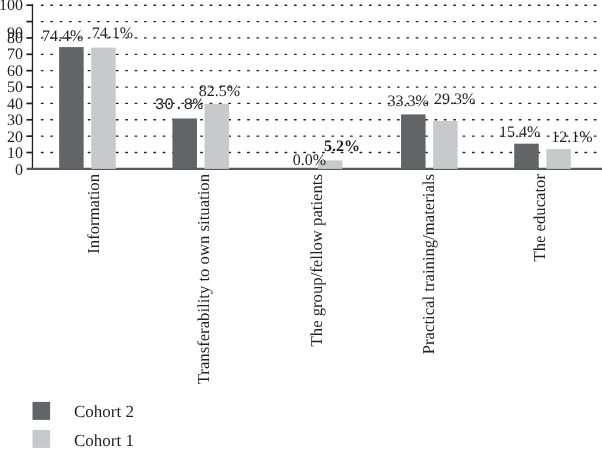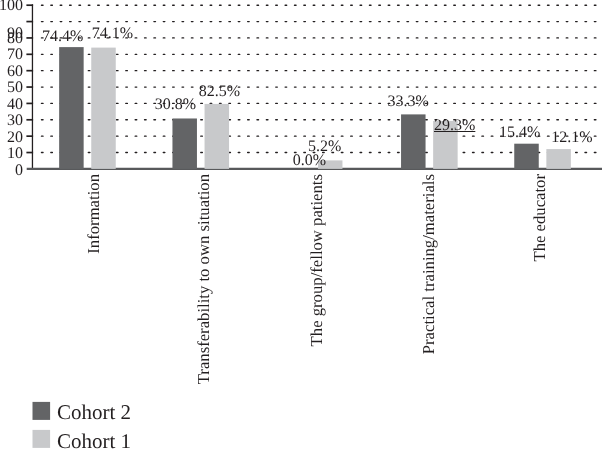--- a/index.html
+++ b/index.html
@@ -14,37 +14,37 @@
   .ylabel{position:absolute;right:578.9px;text-align:right;
           font-size:16px;line-height:16px;white-space:nowrap;}
   .y0  {top:162.55px;} .y10 {top:146.08px;} .y20 {top:129.61px;}
   .y30 {top:113.14px;} .y40 {top:96.67px;margin-left:12px;}  .y50 {top:80.20px;text-align:center;}
   .y60 {top:63.73px;}  .y70 {top:47.26px;}  .y80 {top:30.79px;}
   .y90 {top:26px;}  .y100{top:-2.15px;}
 
   
   .dlabel{position:absolute;font-size:16px;line-height:16px;white-space:nowrap;}
   .d0a{left:41.9px;top:28.7px;}   .d0b{left:91.7px;top:26.3px;}
-  .d1a{left:154.7px;top:97.3px;}  .d1b{left:198.7px;top:84.2px;}
-  .d2a{left:276.8px;top:152.5px;padding-left:16px;} .d2b{left:308px;top:138.5px;}
-  .d3a{left:387.5px;top:94.0px;text-align:center;}  .d3b{left:434.0px;top:118px;text-decoration:underline;}
+  .d1a{left:154.7px;top:97.3px;font-family:Liberation Mono, monospace;}  .d1b{left:198.7px;top:84.2px;}
+  .d2a{left:276.8px;top:152.5px;padding-left:16px;} .d2b{left:324px;top:138.5px;font-weight:bold;}
+  .d3a{left:387.5px;top:94.0px;text-align:center;}  .d3b{left:434.0px;top:92px;}
   .d4a{left:499.1px;top:124.7px;} .d4b{left:551.3px;top:130.0px;}
 
   
   .xlabel{position:absolute;width:400px;font-size:16.7px;line-height:16.7px;
           white-space:nowrap;text-align:right;
           transform-origin:100% 0;transform:rotate(-90deg);}
   .x0{left:-314.5px;top:174.4px;}
   .x1{left:-203.6px;top:174.1px;}
   .x2{left:-91.3px;top:174.1px;}
   .x3{left:21.0px;top:174.1px;}
   .x4{left:131.8px;top:173.9px;}
 
   
-  .legend-tx{position:absolute;left:57px;font-size:21px;line-height:16.7px;
+  .legend-tx{position:absolute;left:74px;font-size:17px;line-height:16.7px;
              white-space:nowrap;}
   .lg0{top:404.2px;} .lg1{top:432.9px;}
 </style>
 </head>
 <body>
 
 <div id="chart">
 
   <svg id="gfx" width="602" height="449" viewBox="0 0 602 449">
     <g id="grid-group">

